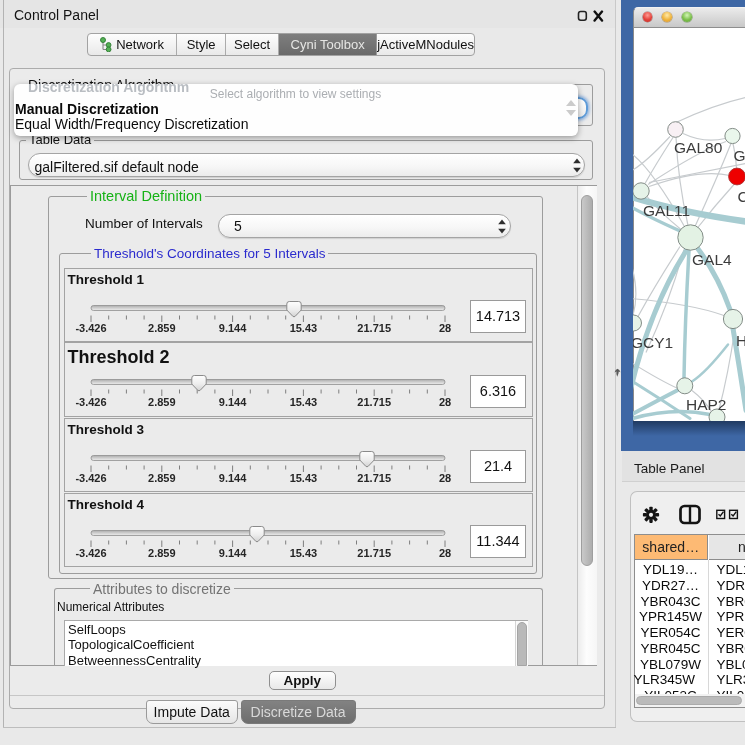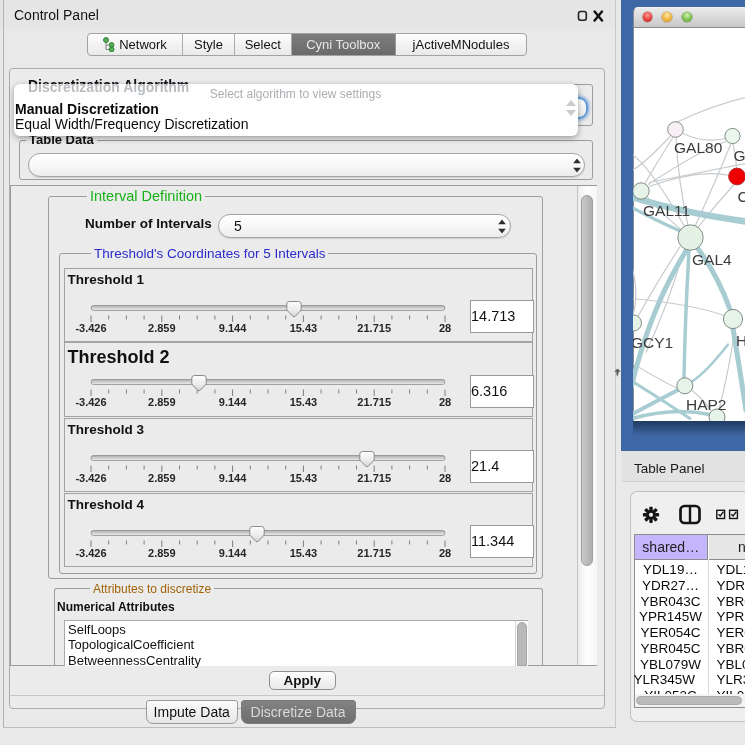--- a/index.html
+++ b/index.html
@@ -1,25 +1,25 @@
 <!DOCTYPE html>
 <html><head><meta charset="utf-8">
 <style>
 *{margin:0;padding:0;box-sizing:border-box}
 html,body{width:745px;height:745px;overflow:hidden;background:#E9E9E9;
  font-family:"Liberation Sans",sans-serif;-webkit-font-smoothing:antialiased;}
 #page{position:absolute;top:0;left:0;width:745px;height:745px;}
 .abs{position:absolute;}
 .grp{position:absolute;border:1px solid #9C9C9C;border-radius:3px;}
 .glab{position:absolute;font-size:13px;line-height:13px;background:#EBEBEB;padding:0 3px;white-space:nowrap;margin-left:31px;}
-.b13{font-weight:bold;font-size:13px;color:#111;line-height:13px;white-space:nowrap;}
+.b13{font-weight:normal;font-size:13px;color:#111;line-height:13px;white-space:nowrap;}
 .combo{position:absolute;border:1px solid #A4A4A4;border-radius:12px;background:linear-gradient(#FFFFFF 0%,#F7F7F7 55%,#ECECEC 100%);box-shadow:0 1px 1px rgba(0,0,0,0.12);}
 .ctext{position:absolute;font-size:14px;color:#101010;white-space:nowrap;}
 .tbox{position:absolute;border:1px solid #A3A3A3;background:#EBEBEB;}
-.vbox{position:absolute;width:64px;height:33px;background:#fff;border:1px solid #9A9A9A;font-size:14.5px;color:#111;text-align:left;line-height:31px;}
+.vbox{position:absolute;width:56px;height:33px;background:#fff;border:1px solid #9A9A9A;font-size:14.5px;color:#111;text-align:center;line-height:31px;}
 .ttl{position:absolute;font-weight:bold;font-size:13px;color:#111;white-space:nowrap;}
 .row{position:absolute;font-size:13.5px;color:#0A0A0A;white-space:nowrap;}
 </style></head>
 <body>
 <div id="page">
 
 <svg width="0" height="0" style="position:absolute">
 <defs>
 <linearGradient id="gtrack" x1="0" y1="0" x2="0" y2="1">
  <stop offset="0" stop-color="#ABABAB"></stop>
@@ -37,21 +37,21 @@
 <div class="abs" style="left:0;top:0;width:616px;height:28px;background:#E5E5E5"></div>
 <div class="abs" style="left:3px;top:0;width:1px;height:727px;background:#B3B3B3"></div>
 <div class="abs" style="left:615px;top:0;width:1px;height:727px;background:#C9C9C9"></div>
 <div class="abs" style="left:3px;top:727px;width:613px;height:1px;background:#BDBDBD"></div>
 <div class="abs" style="left:14px;top:6.5px;font-size:14px;color:#141414">Control Panel</div>
 <svg class="abs" style="left:577px;top:10px" width="28" height="12" viewBox="0 0 28 12">
  <rect x="1.5" y="1.5" width="7.8" height="8.8" rx="2.2" fill="none" stroke="#222" stroke-width="1.6"></rect>
  <path d="M17.6 1.6 L25 10.6 M25 1.6 L17.6 10.6" stroke="#111" stroke-width="2.4" stroke-linecap="round"></path>
 </svg>
 
-<div class="abs" style="left:87px;top:32.5px;width:440px;height:23px;border:1px solid #A2A2A2;border-radius:4px;background:linear-gradient(#FDFDFD,#E9E9E9);display:flex;overflow:hidden">
+<div class="abs" style="left:87px;top:32.5px;width:388px;height:23px;border:1px solid #A2A2A2;border-radius:4px;background:linear-gradient(#FDFDFD,#E9E9E9);display:flex;overflow:hidden">
  <div style="width:95px;display:flex;align-items:center;justify-content:center;border-right:1px solid #ABABAB;font-size:13px;color:#111">
   <svg width="12" height="15" viewBox="0 0 12 15" style="margin-right:4px">
    <path d="M3 4.5 L3 12.5 M3 8 L8 8 M3 12.5 L8 12.5" stroke="#888" stroke-width="1.1" fill="none"></path>
    <circle cx="3" cy="3" r="2.5" fill="#55B055" stroke="#2E7D32" stroke-width="0.9"></circle>
    <circle cx="8.6" cy="8" r="2.4" fill="#55B055" stroke="#2E7D32" stroke-width="0.9"></circle>
    <circle cx="8.6" cy="12.4" r="2.4" fill="#55B055" stroke="#2E7D32" stroke-width="0.9"></circle>
   </svg>Network</div>
  <div style="width:52px;display:flex;align-items:center;justify-content:center;border-right:1px solid #ABABAB;font-size:13px;color:#111">Style</div>
  <div style="width:56.5px;display:flex;align-items:center;justify-content:center;border-right:1px solid #ABABAB;font-size:13px;color:#111">Select</div>
  <div style="width:104.5px;display:flex;align-items:center;justify-content:center;border-right:1px solid #9A9A9A;font-size:13px;background:linear-gradient(#7E7E7E,#6A6A6A);color:#E6E6E4">Cyni Toolbox</div>
@@ -65,20 +65,21 @@
 <div class="abs b13" style="left:25px;top:78.5px;background:#EBEBEB;padding:0 3px;font-size:14px">Discretization Algorithm</div>
 <div class="abs" style="left:28px;top:96.5px;width:560px;height:22px;border-radius:9px;background:linear-gradient(#FFF,#ECECEC);border:2.5px solid #5E9BD8;box-shadow:0 0 3px 1.5px rgba(100,150,215,0.65)"></div>
 <svg class="abs" style="left:562px;top:99px" width="12" height="18" viewBox="0 0 12 18">
  <path d="M6 1 L11 7 L1 7 Z" fill="#4A4A4A"></path>
       <path d="M6 17 L11 11 L1 11 Z" fill="#4A4A4A"></path>
 </svg>
 
 <div class="grp" style="left:19px;top:140px;width:574px;height:40px"></div>
 <div class="abs b13" style="left:26px;top:132.5px;background:#EBEBEB;padding:0 3px">Table Data</div>
 <div class="combo" style="left:28px;top:153px;width:557px;height:24px"></div>
+<div class="ctext" style="left:34.5px;top:158.5px">galFiltered.sif default node</div>
 <svg class="abs" style="left:571.5px;top:157.5px" width="10" height="15" viewBox="0 0 10 15">
  <path d="M5 0.5 L8.8 5.3 L1.2 5.3 Z" fill="#2E2E2E"></path>
       <path d="M5 14.5 L8.8 9.7 L1.2 9.7 Z" fill="#2E2E2E"></path>
 </svg>
 
 <div class="abs" style="left:10px;top:184.5px;width:587px;height:481.5px;border:1px solid #9B9B9B;background:#EBEBEB"></div>
 
 <div class="abs" style="left:577px;top:185.5px;width:19.5px;height:479.5px;background:linear-gradient(90deg,#ECECEC,#FDFDFD 45%,#F6F6F6);border-left:1px solid #C4C4C4"></div>
 <div class="abs" style="left:581px;top:195px;width:12px;height:371px;background:linear-gradient(90deg,#C9C9C9,#ADADAD);border:1px solid #9E9E9E;border-radius:6px"></div>
 
@@ -225,21 +226,21 @@
       <text x="77.80" y="35" font-size="11" font-weight="bold" fill="#262626" text-anchor="middle" font-family="Liberation Sans, sans-serif">2.859</text>
       <text x="148.60" y="35" font-size="11" font-weight="bold" fill="#262626" text-anchor="middle" font-family="Liberation Sans, sans-serif">9.144</text>
       <text x="219.40" y="35" font-size="11" font-weight="bold" fill="#262626" text-anchor="middle" font-family="Liberation Sans, sans-serif">15.43</text>
       <text x="290.20" y="35" font-size="11" font-weight="bold" fill="#262626" text-anchor="middle" font-family="Liberation Sans, sans-serif">21.715</text>
       <text x="361.00" y="35" font-size="11" font-weight="bold" fill="#262626" text-anchor="middle" font-family="Liberation Sans, sans-serif">28</text>
       <path d="M 165.8,4.5 Q 165.8,2 168.3,2 L 177.7,2 Q 180.2,2 180.2,4.5 L 180.2,10.5 L 174.2,16.8 Q 173,17.8 171.8,16.8 L 165.8,10.5 Z" fill="url(#gthumb)" stroke="#8A8A8A" stroke-width="1" transform="translate(0,2.5)"></path>
     </svg>
 <div class="vbox" style="left:470px;top:525.0px">11.344</div>
 
 <div class="grp" style="left:53.5px;top:588px;width:489.5px;height:78px;border-bottom:none;border-radius:3px 3px 0 0"></div>
-<div class="glab" style="left:59px;top:581.5px;color:#a16207;font-size:12px;line-height:14px">Attributes to discretize</div>
+<div class="glab" style="left:59px;top:581.5px;color:#737373;font-size:14px;line-height:14px">Attributes to discretize</div>
 <div class="abs b13" style="left:57px;top:601px;font-size:12px">Numerical Attributes</div>
 <div class="abs" style="left:64px;top:620px;width:464px;height:45.5px;background:#fff;border:1px solid #A9A9A9;border-bottom:none"></div>
 <div class="abs" style="left:68px;top:621.5px;font-size:13px;color:#111">SelfLoops</div>
 <div class="abs" style="left:68px;top:637px;font-size:13px;color:#111">TopologicalCoefficient</div>
 <div class="abs" style="left:68px;top:652.5px;font-size:13px;color:#111">BetweennessCentrality</div>
 <div class="abs" style="left:514.5px;top:620.5px;width:13px;height:45px;background:#FBFBFB;border-left:1px solid #D5D5D5"></div>
 <div class="abs" style="left:516.5px;top:622px;width:10px;height:43.5px;background:#B9B9B9;border:1px solid #A5A5A5;border-radius:5px 5px 0 0"></div>
 
 <div class="abs" style="left:13.5px;top:84px;width:564px;height:51.5px;background:#FEFEFE;border-radius:6px;box-shadow:0 2px 6px rgba(0,0,0,0.35)"></div>
 <div class="abs" style="left:13.5px;top:84px;width:564px;height:51.5px;overflow:hidden;border-radius:6px">
@@ -367,21 +368,21 @@
  <line x1="50" y1="3.5" x2="50" y2="19.5" stroke="#141414" stroke-width="2.4"></line>
  <g stroke="#141414" fill="none">
   <rect x="76.8" y="7.3" width="7.8" height="8.2" stroke-width="1.4"></rect>
   <path d="M78.5 11.2 L80.3 13 L83.5 8.6" stroke-width="1.4"></path>
   <rect x="89.6" y="7.3" width="7.8" height="8.2" stroke-width="1.4"></rect>
   <path d="M91.3 11.2 L93.1 13 L96.3 8.6" stroke-width="1.4"></path>
  </g>
 </svg>
 
 <div class="abs" style="left:633.5px;top:533.5px;width:111.5px;height:174.5px;background:#fff;border:1px solid #8E8E8E;border-right:none;overflow:hidden">
- <div style="position:absolute;left:0;top:0;width:73.5px;height:25px;background:#c4b5fd;border-right:1px solid #8C8C8C;border-bottom:1px solid #8C8C8C;text-align:center;font-size:14.5px;color:#222;line-height:24px;font-size:14px">shared…</div>
+ <div style="position:absolute;left:0;top:0;width:73.5px;height:25px;background:#fdba74;border-right:1px solid #8C8C8C;border-bottom:1px solid #8C8C8C;text-align:center;font-size:14.5px;color:#222;line-height:24px;font-size:14px">shared…</div>
  <div style="position:absolute;left:74.5px;top:0;width:37px;height:25px;background:#E6E6E6;border-bottom:1px solid #8C8C8C;font-size:14.5px;color:#222;line-height:24px;padding-left:29px;font-size:14px">na</div>
  <div style="position:absolute;left:73.5px;top:25px;width:1px;height:136px;background:#D8D8D8"></div>
 </div>
 <div class="row" style="left:633.5px;top:562.2px;width:74px;text-align:center">YDL19…</div>
 <div class="row" style="left:716.5px;top:562.2px">YDL1</div>
 <div class="row" style="left:633.5px;top:577.9px;width:74px;text-align:center">YDR27…</div>
 <div class="row" style="left:716.5px;top:577.9px">YDR2</div>
 <div class="row" style="left:633.5px;top:593.6px;width:74px;text-align:center">YBR043C</div>
 <div class="row" style="left:716.5px;top:593.6px">YBR0</div>
 <div class="row" style="left:633.5px;top:609.4px;width:74px;text-align:center">YPR145W</div>

